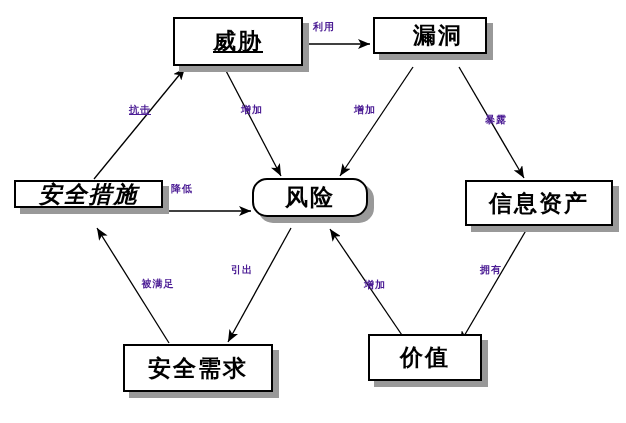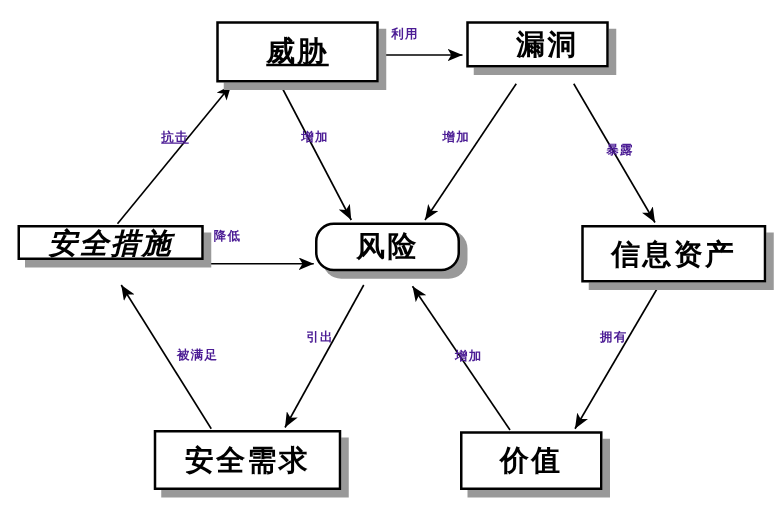--- a/index.html
+++ b/index.html
@@ -68,27 +68,27 @@
       <line x1="408" y1="344" x2="330" y2="229" stroke="#000000" stroke-width="1.3" marker-end="url(#arrowhead)"></line>
       <line x1="528" y1="227" x2="460" y2="343" stroke="#000000" stroke-width="1.3" marker-end="url(#arrowhead)"></line>
     </svg>
   <div id="nodes-layer">
       <div class="node" style="left: 173px; top: 17px; width: 130px; height: 49px; text-decoration: underline;">威胁</div>
       <div class="node" style="left: 373px; top: 17px; width: 114px; height: 37px; padding-left: 16px;">漏洞</div>
       <div class="node" style="left: 14px; top: 180px; width: 149px; height: 28px; font-style: italic;">安全措施</div>
       <div class="node" style="left: 252px; top: 178px; width: 116px; height: 39px; border-radius: 15px;">风险</div>
       <div class="node" style="left: 465px; top: 180px; width: 148px; height: 46px;">信息资产</div>
       <div class="node" style="left: 123px; top: 344px; width: 150px; height: 48px;">安全需求</div>
-      <div class="node" style="left: 368px; top: 345px; width: 114px; height: 47px;">价值</div>
+      <div class="node" style="left: 368px; top: 334px; width: 114px; height: 47px;">价值</div>
     </div>
   <div id="edge-labels-layer">
       <div class="edge-label" style="left: 324px; top: 27px;">利用</div>
       <div class="edge-label" style="left: 140px; top: 110px; text-decoration: underline;">抗击</div>
       <div class="edge-label" style="left: 252px; top: 110px;">增加</div>
       <div class="edge-label" style="left: 365px; top: 110px;">增加</div>
       <div class="edge-label" style="left: 496px; top: 120px;">暴露</div>
       <div class="edge-label" style="left: 182px; top: 189px;">降低</div>
       <div class="edge-label" style="left: 158px; top: 284px;">被满足</div>
-      <div class="edge-label" style="left: 256px; top: 270px;">引出</div>
+      <div class="edge-label" style="left: 242px; top: 270px;">引出</div>
       <div class="edge-label" style="left: 375px; top: 285px;">增加</div>
       <div class="edge-label" style="left: 491px; top: 270px;">拥有</div>
     </div>
 </div>
 
 </body></html>

